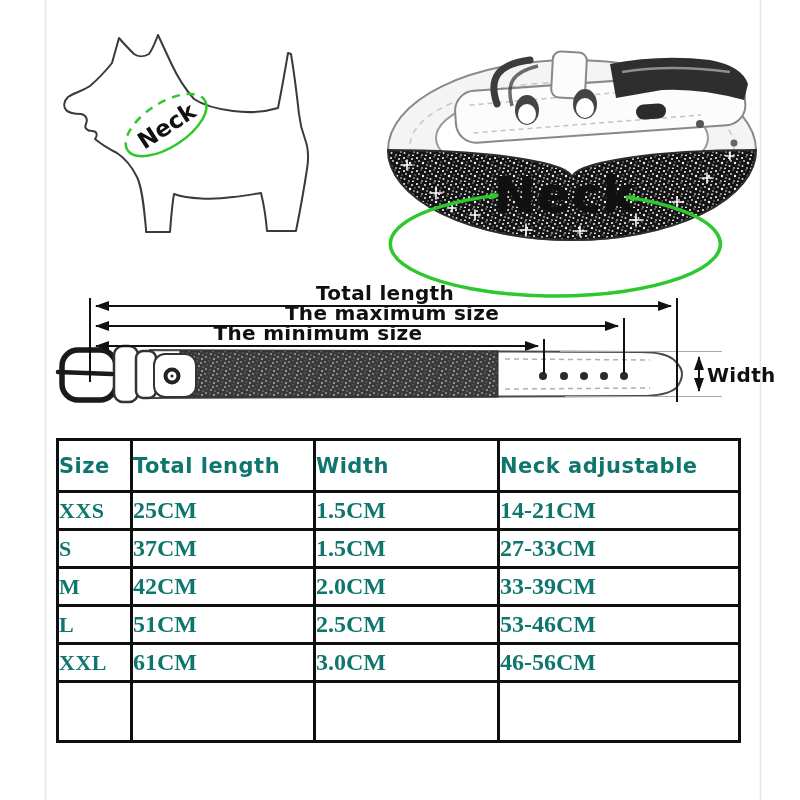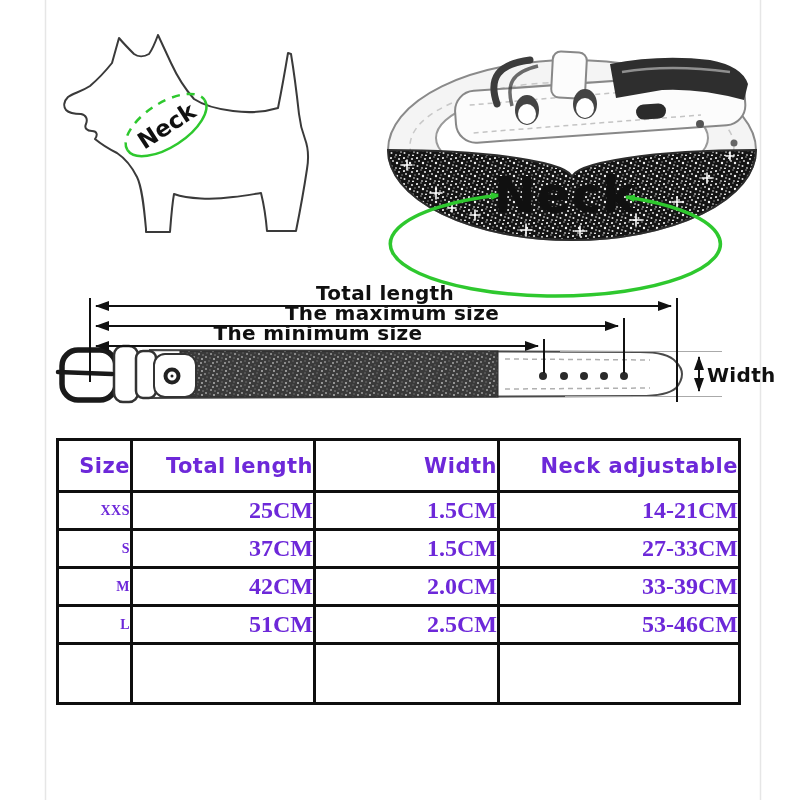--- a/index.html
+++ b/index.html
@@ -4,29 +4,29 @@
 <style>
   html,body{margin:0;padding:0;width:800px;height:800px;overflow:hidden;background:#ffffff;}
   .stage{position:relative;width:800px;height:800px;background:#fff;}
   .art{position:absolute;left:0;top:0;}
   
   table.size-table{
     position:absolute;left:56px;top:438px;width:682px;
     border-collapse:collapse;table-layout:fixed;background:#fff;
   }
   table.size-table th,table.size-table td{
-    border:3px solid #0f0f0f;text-align:right;vertical-align:middle;
-    padding:0;overflow:hidden;color:#6d28d9;
+    border:3px solid #0f0f0f;text-align:left;vertical-align:middle;
+    padding:0;overflow:hidden;color:#0f766e;
   }
   table.size-table thead tr{height:52px;}
   table.size-table tbody tr{height:38px;}
   table.size-table tr.filler{height:60px;}
   table.size-table th{font:700 21px "DejaVu Sans","Liberation Sans",sans-serif;letter-spacing:.5px;}
   table.size-table td{font:700 24px "Liberation Serif","DejaVu Serif",serif;}
-  table.size-table td.size-col{font-size:14px;letter-spacing:.5px;}
+  table.size-table td.size-col{font-size:22px;letter-spacing:.5px;}
   .c0{width:74px}.c1{width:183px}.c2{width:184px}.c3{width:241px}
   
   text{fill:#101010;}
   .lbl{font:700 20px "DejaVu Sans","Liberation Sans",sans-serif;letter-spacing:.3px;}
   .neck-big{font:700 50px "DejaVu Sans","Liberation Sans",sans-serif;letter-spacing:1px;}
   .neck-small{font:700 23px "DejaVu Sans","Liberation Sans",sans-serif;}
 </style>
 </head>
 <body>
 
@@ -213,20 +213,26 @@
           <td>42CM</td>
           <td>2.0CM</td>
           <td>33-39CM</td>
         </tr>
         <tr>
           <td class="size-col">L</td>
           <td>51CM</td>
           <td>2.5CM</td>
           <td>53-46CM</td>
         </tr>
+        <tr>
+          <td class="size-col">XXL</td>
+          <td>61CM</td>
+          <td>3.0CM</td>
+          <td>46-56CM</td>
+        </tr>
         <tr class="filler">
           <td></td>
           <td></td>
           <td></td>
           <td></td>
         </tr>
       </tbody>
 </table>
 
 </div>

